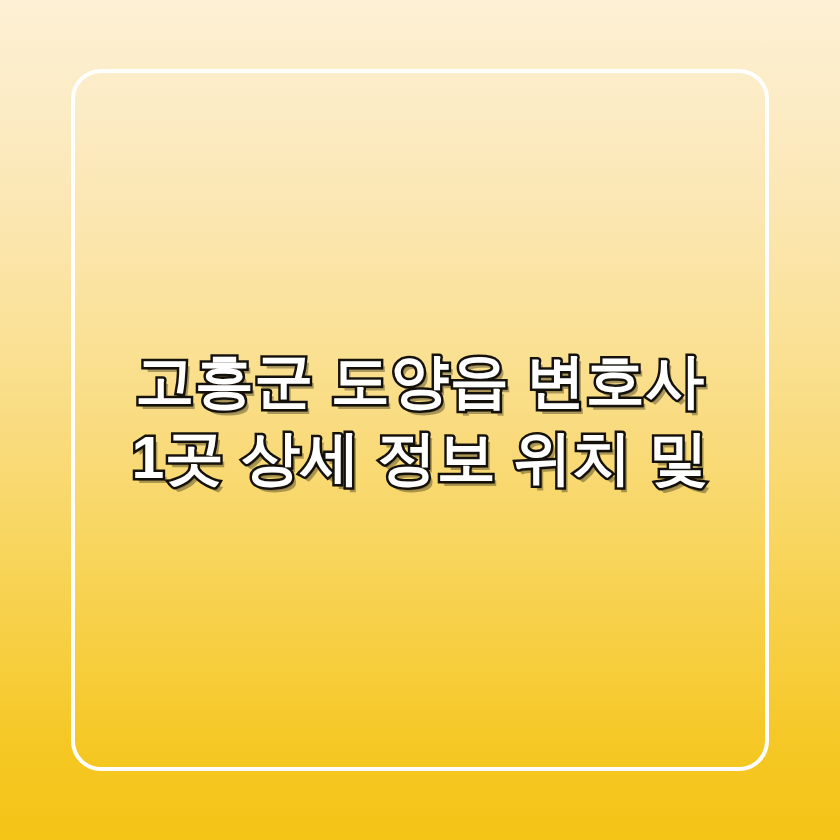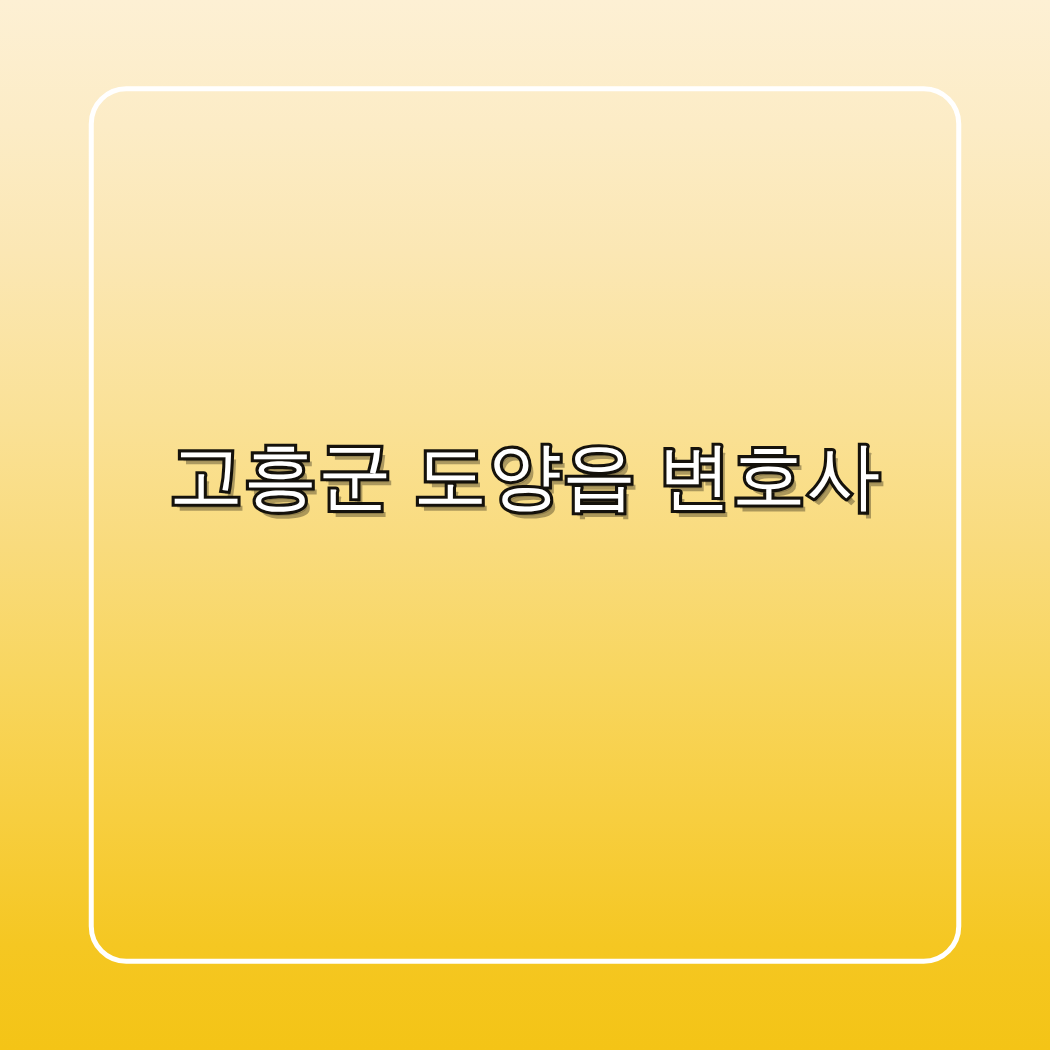--- a/index.html
+++ b/index.html
@@ -56,21 +56,21 @@
     padding: 0 90px;
     box-sizing: border-box;
   }
 
   .headline {
     margin: 0;
     width: 100%;
     text-align: center;
     font-size: 59px;
     line-height: 1.30;
-    font-weight: 400;
+    font-weight: 700;
     letter-spacing: 0.5px;
     color: #ffffff;
     word-break: keep-all;
     
     -webkit-text-stroke: 5px #15120c;
     paint-order: stroke fill;
     
     text-shadow:
        4px 5px 0 rgba(20, 17, 10, 0.34),
        2px 3px 0 rgba(20, 17, 10, 0.20);
@@ -79,17 +79,17 @@
 </head>
 <body>
 
 <div class="canvas">
 
   <div class="frame"></div>
 
   <div class="headline-wrap">
     <h1 class="headline">
       <span>고흥군 도양읍 변호사</span><br>
-      <br>
+      <span>1곳 상세 정보 위치 및</span><br>
     </h1>
   </div>
 
 </div>
 
 </body></html>

